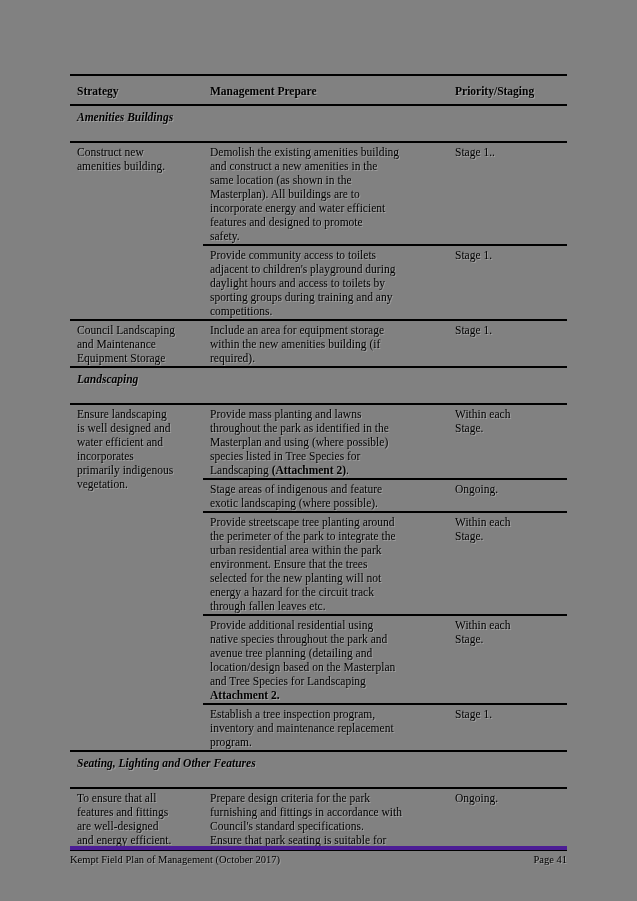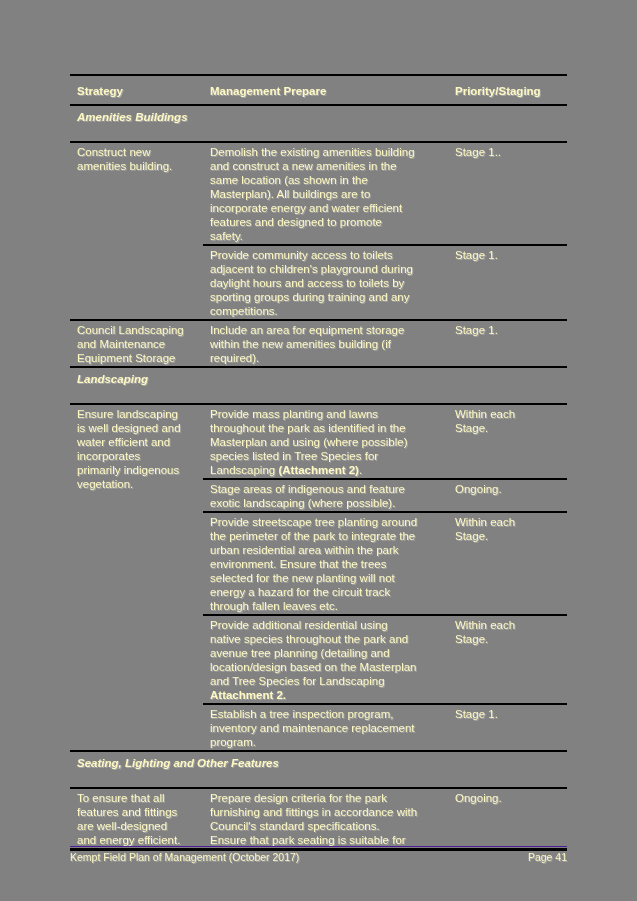--- a/index.html
+++ b/index.html
@@ -9,22 +9,22 @@
   body {
     width: 637px;
     height: 901px;
     background: #818181;
     overflow: hidden;
   }
   .page {
     position: relative;
     width: 516px;
     height: 901px;
-    font-family: Liberation Sans, sans-serif;
-    color: #fef9c3;
+    font-family: Liberation Serif, serif;
+    color: #000000;
     
     text-shadow: 1px 1px 0 rgba(255,255,255,0.28);
   }
   table.mgmt-table {
     position: absolute;
     left: 70px;
     top: 74px;
     width: 497px;
     border-collapse: collapse;
     table-layout: fixed;
@@ -59,21 +59,21 @@
   }
   .bold-ref {
     font-weight: bold;
     margin-top: 17px;
   }
   .footer {
     position: absolute;
     left: 70px;
     top: 846px;
     width: 497px;
-    border-top: 1px solid #4c1d95;
+    border-top: 4px solid #4c1d95;
     padding-top: 4px;
     display: flex;
     justify-content: space-between;
     font-size: 10.5px;
     line-height: 12px;
   }
 </style>
 </head>
 <body style="background: rgb(129, 129, 129);">
 

